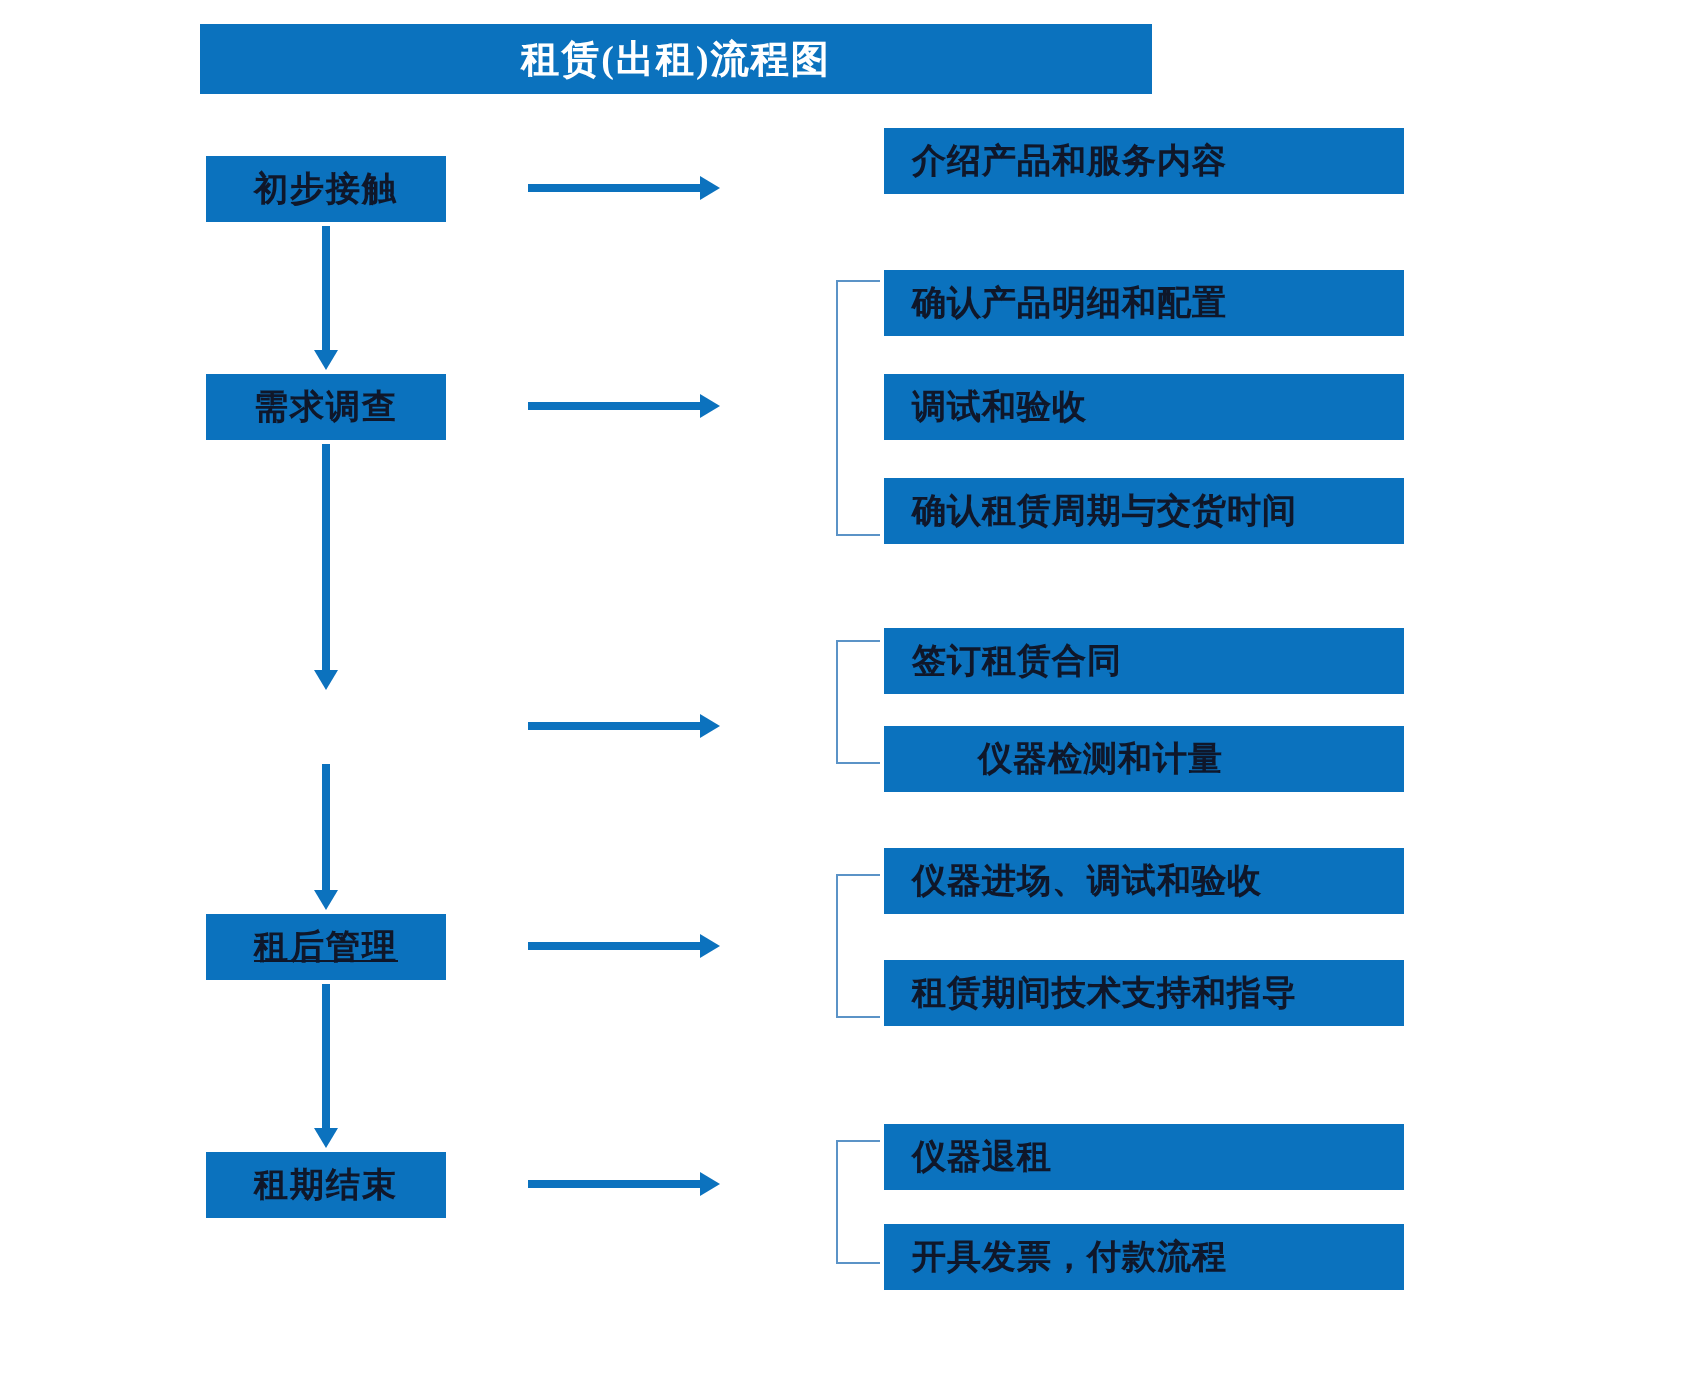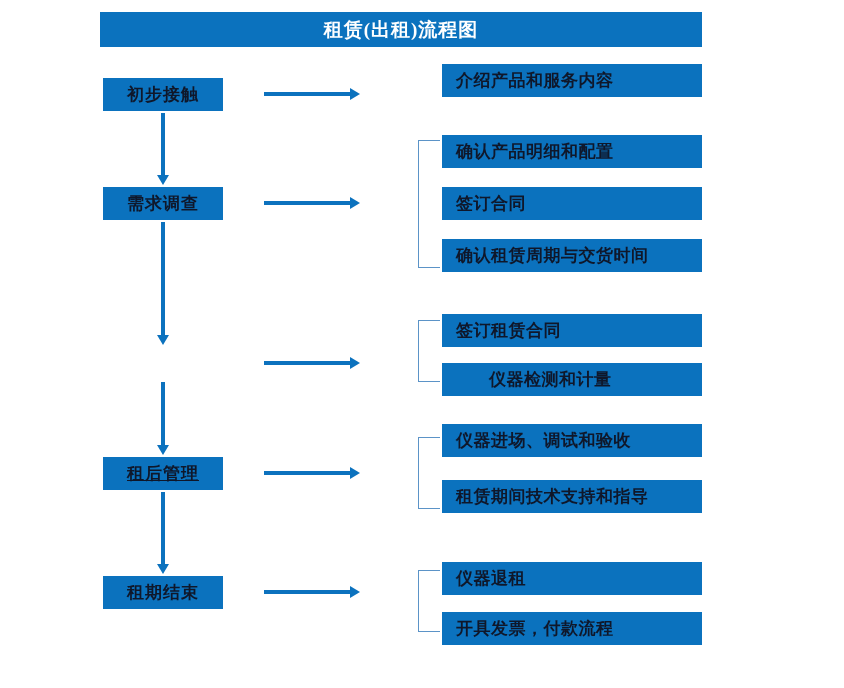--- a/index.html
+++ b/index.html
@@ -18,21 +18,21 @@
     width: 844px;
     height: 688px;
     background: #ffffff;
   }
 
   
   .title-bar {
     position: absolute;
     left: 100px;
     top: 12px;
-    width: 602px;
+    width: 476px;
     height: 35px;
     background: #0B72BE;
     color: #ffffff;
     font-size: 19px;
     font-weight: bold;
     letter-spacing: 1px;
     display: flex;
     align-items: center;
     justify-content: center;
     box-sizing: border-box;
@@ -187,21 +187,21 @@
   <div class="bracket" style="left:418px; top:320px; height:62px;"></div>
 
   <div class="bracket" style="left:418px; top:437px; height:72px;"></div>
 
   <div class="bracket" style="left:418px; top:570px; height:62px;"></div>
 
   <div class="box box-right" style="top:64px;">介绍产品和服务内容</div>
 
   <div class="box box-right" style="top:135px;">确认产品明细和配置</div>
 
-  <div class="box box-right" style="top:187px;">签订合同</div>
+  <div class="box box-right" style="top:187px;">调试和验收</div>
 
   <div class="box box-right" style="top:239px;">确认租赁周期与交货时间</div>
 
   <div class="box box-right" style="top:314px;">签订租赁合同</div>
 
   <div class="box box-right" style="top:363px;padding-left:47px;">仪器检测和计量</div>
 
   <div class="box box-right" style="top:424px;">仪器进场、调试和验收</div>
 
   <div class="box box-right" style="top:480px;">租赁期间技术支持和指导</div>

